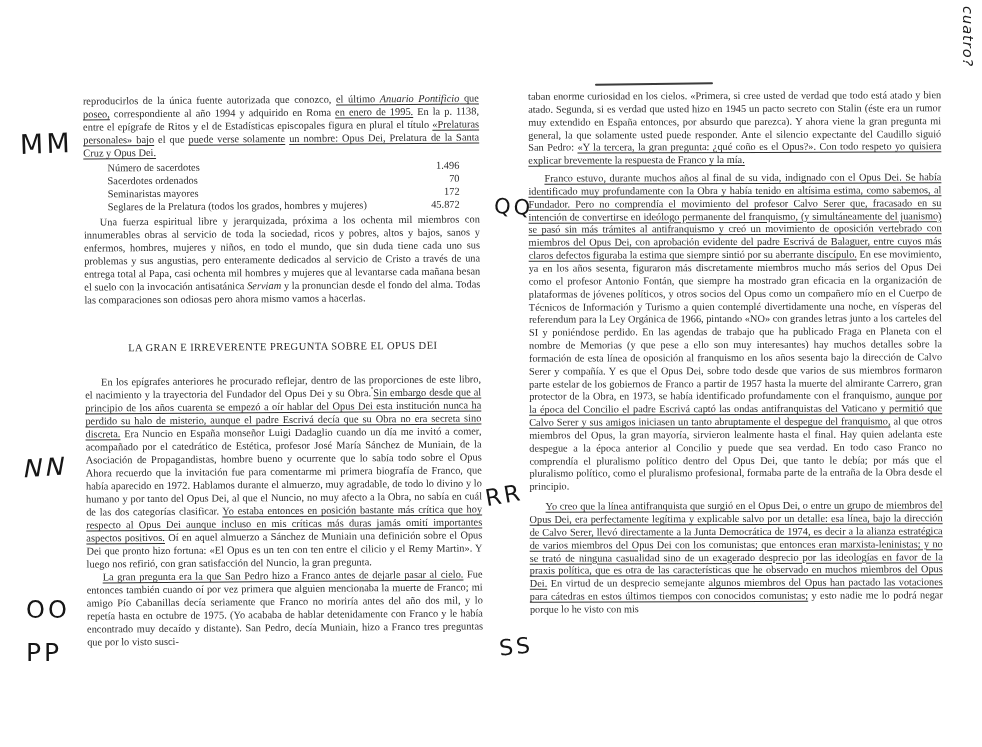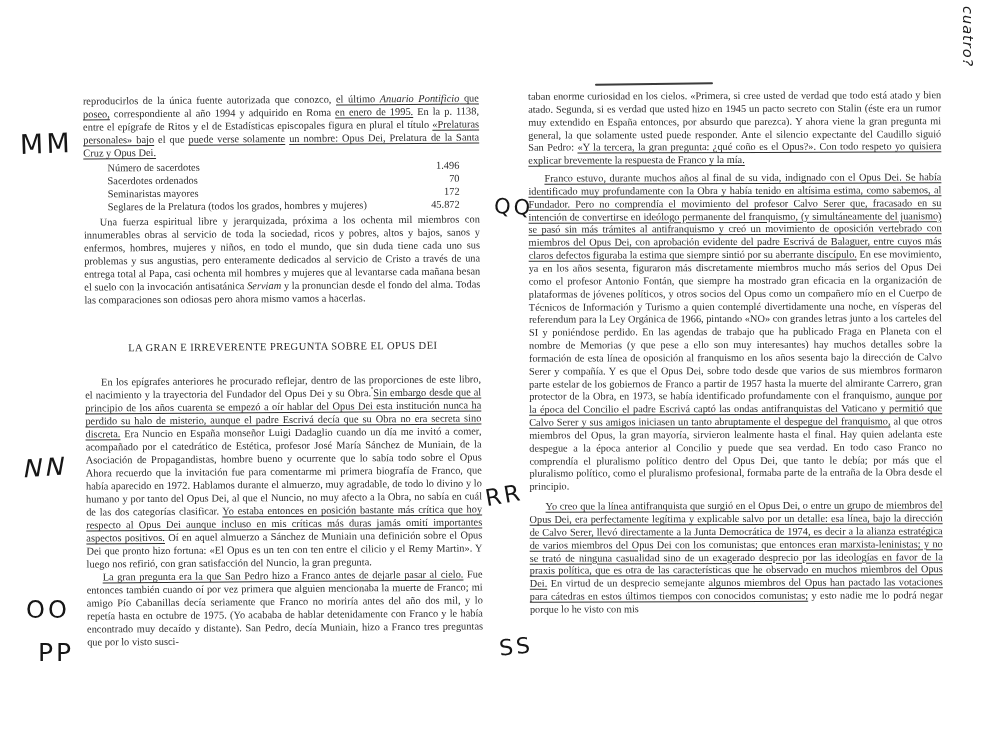--- a/index.html
+++ b/index.html
@@ -32,21 +32,21 @@
 </head>
 <body>
 
 <div id="spread">
 
   <div class="artifact-line"></div>
 
   <div class="mnote" style="left:20px;top:128px;font-size:27px;transform:rotate(-2deg);">MM</div>
   <div class="mnote" style="left:24px;top:453px;font-size:25px;transform:skewX(-14deg) rotate(-4deg);">NN</div>
   <div class="mnote" style="left:26px;top:580px;font-size:24px;margin-top:16px;">OO</div>
-  <div class="mnote" style="left:26px;top:638px;font-size:25px;margin-left:12px;">PP</div>
+  <div class="mnote" style="left:26px;top:638px;font-size:25px;">PP</div>
   <div class="mnote" style="left:494px;top:195px;font-size:21px;transform:rotate(3deg);">QQ</div>
   <div class="mnote" style="left:485px;top:482px;font-size:23px;transform:rotate(-10deg);">RR</div>
   <div class="mnote" style="left:499px;top:634px;font-size:22px;transform:rotate(-6deg);">SS</div>
 
   <div class="corner-note">cuatro?</div>
 
   <div class="col left-col">
     <p><span>reproducirlos de la única fuente autorizada que conozco, </span><span class="u">el último </span><span class="u i">Anuario Pontificio</span><span class="u"> que poseo,</span><span> correspondiente al año 1994 y adquirido en Roma </span><span class="u">en enero de 1995.</span><span> En la p. 1138, entre el epígrafe de Ritos y el de Estadísticas episcopales figura en plural el título </span><span class="u">«Prelaturas personales» bajo</span><span> el que </span><span class="u">puede verse solamente</span><span> </span><span class="u">un nombre: Opus Dei, Prelatura de la Santa Cruz y Opus Dei.</span></p>
 
     <div class="stats">

